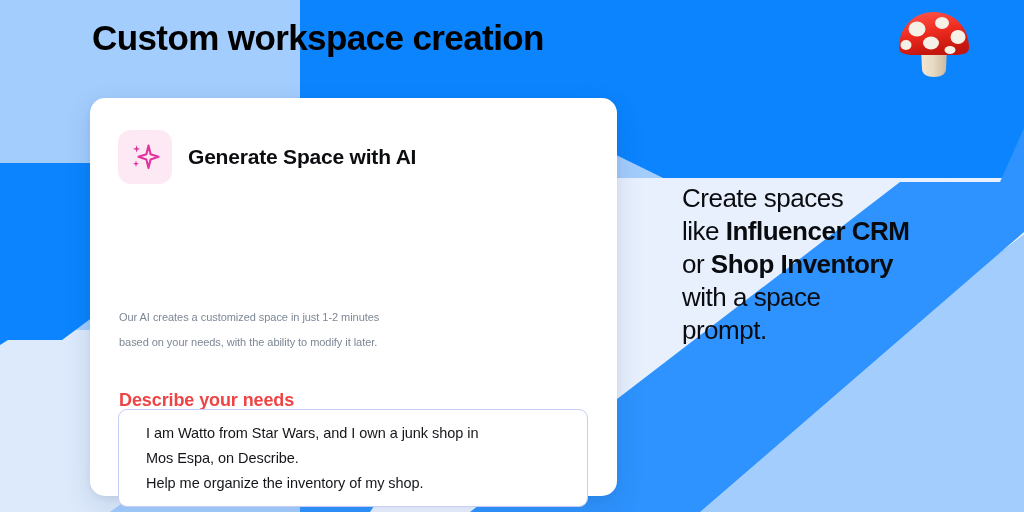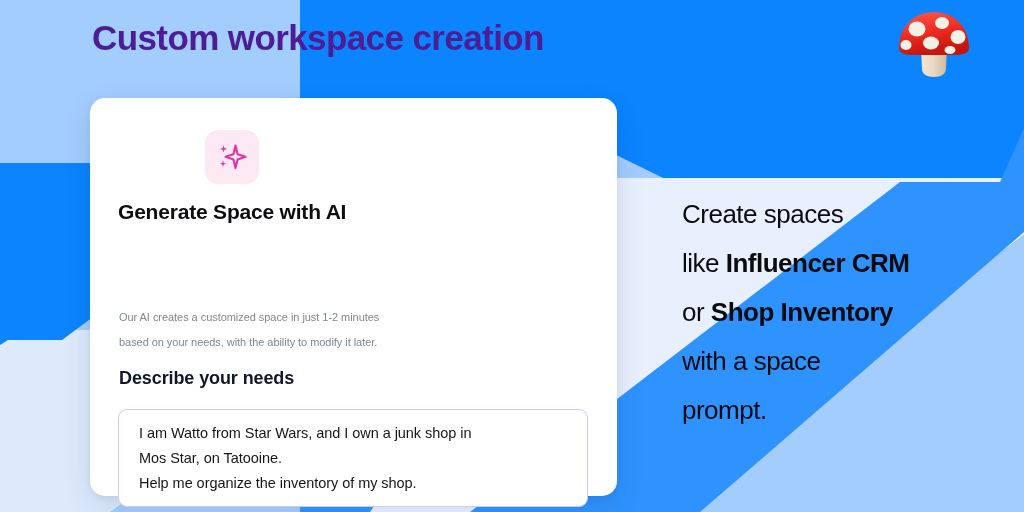--- a/index.html
+++ b/index.html
@@ -31,21 +31,21 @@
   }
 
   
   .page-title {
     position: absolute;
     left: 92px;
     top: 18px;
     font-size: 35px;
     font-weight: 700;
     letter-spacing: -0.6px;
-    color: #4c1d95;
+    color: #000000;
     white-space: nowrap;
     z-index: 20;
   }
 
   
   .mushroom {
     position: absolute;
     left: 893px;
     top: 3px;
     width: 82px;
@@ -68,21 +68,20 @@
     box-sizing: border-box;
   }
 
   .card-head {
     position: absolute;
     left: 28px;
     top: 32px;
     display: flex;
     align-items: center;
     gap: 16px;
-    flex-direction: column;
   }
   .ai-badge {
     width: 54px;
     height: 54px;
     border-radius: 13px;
     background: #FCE9F4;
     display: flex;
     align-items: center;
     justify-content: center;
     flex: none;
@@ -103,38 +102,38 @@
     font-size: 11px;
     line-height: 25px;
     color: #7C8795;
     letter-spacing: -0.05px;
   }
   .card-desc div { white-space: nowrap; }
 
   .field-label {
     position: absolute;
     left: 29px;
-    top: 270px;
+    top: 292px;
     font-size: 18px;
     font-weight: 700;
-    color: #0f172a;
+    color: #ef4444;
     letter-spacing: -0.1px;
   }
 
   .prompt-box {
     position: absolute;
     left: 28px;
     top: 311px;
     width: 470px;
     height: 98px;
     box-sizing: border-box;
     border: 1.6px solid #C9CDF4;
     border-radius: 9px;
     background: #FFFFFF;
-    padding: 11px 15px 0 20px;
+    padding: 11px 15px 0 27px;
     font-size: 14.5px;
     line-height: 25px;
     color: #14161A;
     letter-spacing: -0.05px;
     overflow: hidden;
   }
   .prompt-box div { white-space: nowrap; }
 
   
   .promo {
@@ -142,21 +141,21 @@
     left: 682px;
     top: 182px;
     width: 330px;
     font-size: 26px;
     line-height: 33px;
     font-weight: 400;
     color: #0A0B0E;
     letter-spacing: -0.5px;
     z-index: 20;
   }
-  .promo .ln { white-space: nowrap; margin-top: 16px; }
+  .promo .ln { white-space: nowrap; }
   .promo b { font-weight: 700; }
 </style>
 </head>
 <body>
 
 <div id="stage">
 
   <svg class="bg-layer" viewBox="0 0 1024 512" preserveAspectRatio="none" aria-hidden="true">
     <rect x="0" y="0" width="1024" height="512" fill="#A3CDFD"></rect>
 
@@ -235,21 +234,21 @@
 
     <div class="card-desc">
       <div>Our AI creates a customized space in just 1-2 minutes</div>
       <div>based on your needs,  with the ability to modify it later.</div>
     </div>
 
     <div class="field-label">Describe your needs</div>
 
     <div class="prompt-box" aria-placeholder="Describe your needs">
       <div>I am Watto from Star Wars, and I own a junk shop in</div>
-      <div>Mos Star, on Tatooine.</div>
+      <div>Mos Espa, on Describe.</div>
       <div>Help me organize the inventory of my shop.</div>
     </div>
 
   </div>
 
   <div class="promo">
     <div class="ln">
       <span>Create spaces</span>
     </div>
     <div class="ln">

